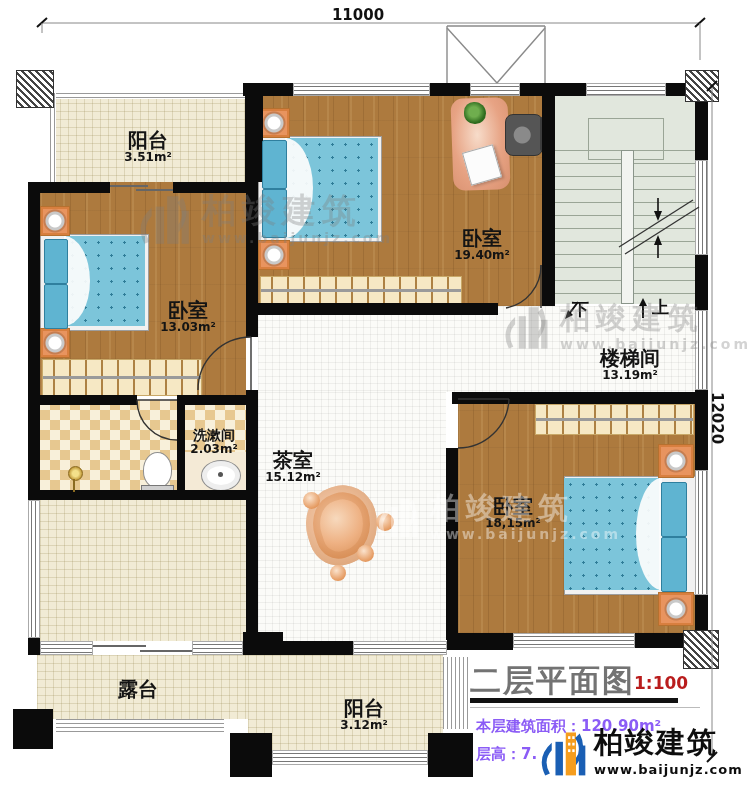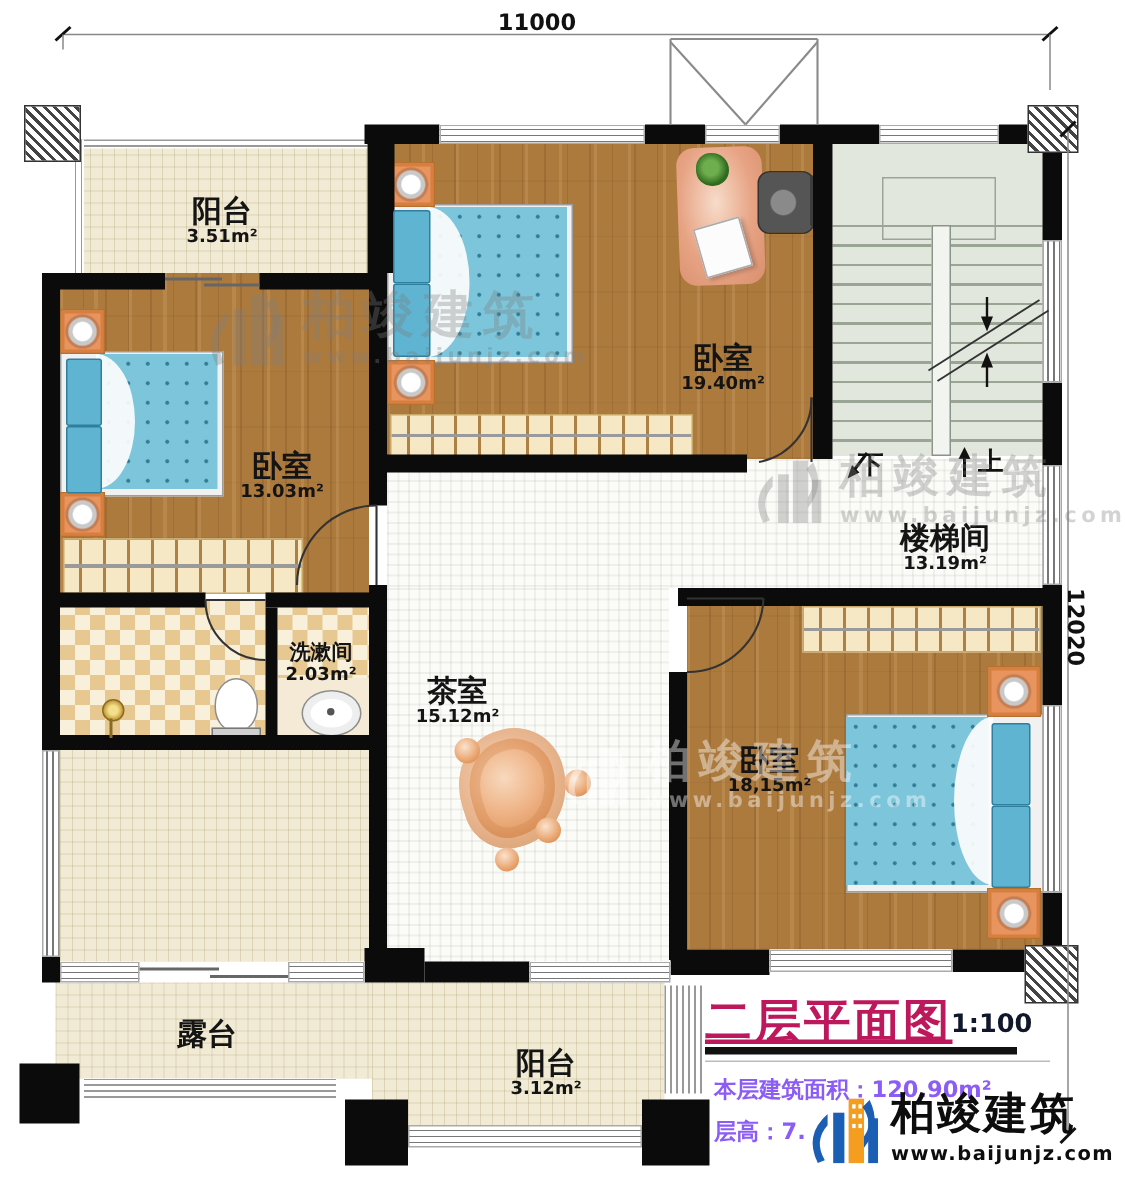--- a/index.html
+++ b/index.html
@@ -44,22 +44,22 @@
   svg.overlay{position:absolute;left:0;top:0;z-index:6;pointer-events:none;}
   
   .wm{z-index:9;display:flex;align-items:center;gap:8px;pointer-events:none;}
   .wm .wmtxt{display:flex;flex-direction:column;line-height:1;}
   .wm .wmname{font-size:34px;font-weight:900;letter-spacing:6px;white-space:nowrap;}
   .wm .wmurl{font-size:14px;font-weight:700;letter-spacing:3px;margin-top:4px;white-space:nowrap;}
   .wm-gray{color:rgba(125,125,125,.34);}
   .wm-light{color:rgba(255,255,255,.42);}
   
   .tb{z-index:10;}
-  .tb-title{font-size:31px;font-weight:900;color:#be185d;letter-spacing:2px;text-decoration:underline;}
-  .tb-scale{font-size:17px;font-weight:700;color:#0f172a;}
+  .tb-title{font-size:31px;font-weight:900;color:#737373;letter-spacing:2px;}
+  .tb-scale{font-size:17px;font-weight:700;color:#b91c1c;}
   .tb-line1{background:#111;}
   .tb-line2{background:#bbb;}
   .tb-text{font-size:15px;font-weight:700;color:#8b5cf6;white-space:nowrap;}
   .logo-name{font-size:29px;font-weight:900;color:#0d0d0d;letter-spacing:2px;line-height:1;}
   .logo-url{font-size:13px;font-weight:700;color:#0d0d0d;letter-spacing:1px;}
   .rug{background:radial-gradient(ellipse at 45% 40%, #f7dcca 0%, #e7a384 55%, #d8906e 100%);border-radius:12px;z-index:2;transform:rotate(-2deg);}
   .chair{background:radial-gradient(circle at 45% 50%, #8a8a8a 0 8px, #555 9px);border:1px solid #333;border-radius:8px;z-index:3;}
   .rock{z-index:3;}
 </style>
 </head>
@@ -246,21 +246,21 @@
     <span class="rarea">13.19m²</span>
   </div>
   <div class="abs label" style="left:143px;top:300px;width:90px">
     <span class="rname">卧室</span>
     <span class="rarea">13.03m²</span>
   </div>
   <div class="abs label small" style="left:176px;top:428px;width:76px">
     <span class="rname">洗漱间</span>
     <span class="rarea">2.03m²</span>
   </div>
-  <div class="abs label" style="left:260px;top:450px;width:90px">
+  <div class="abs label" style="left:248px;top:450px;width:90px">
     <span class="rname">茶室</span>
     <span class="rarea">15.12m²</span>
   </div>
   <div class="abs label" style="left:468px;top:496px;width:90px">
     <span class="rname">卧室</span>
     <span class="rarea">18,15m²</span>
   </div>
   <div class="abs label" style="left:108px;top:679px;width:60px">
     <span class="rname">露台</span>
   </div>

